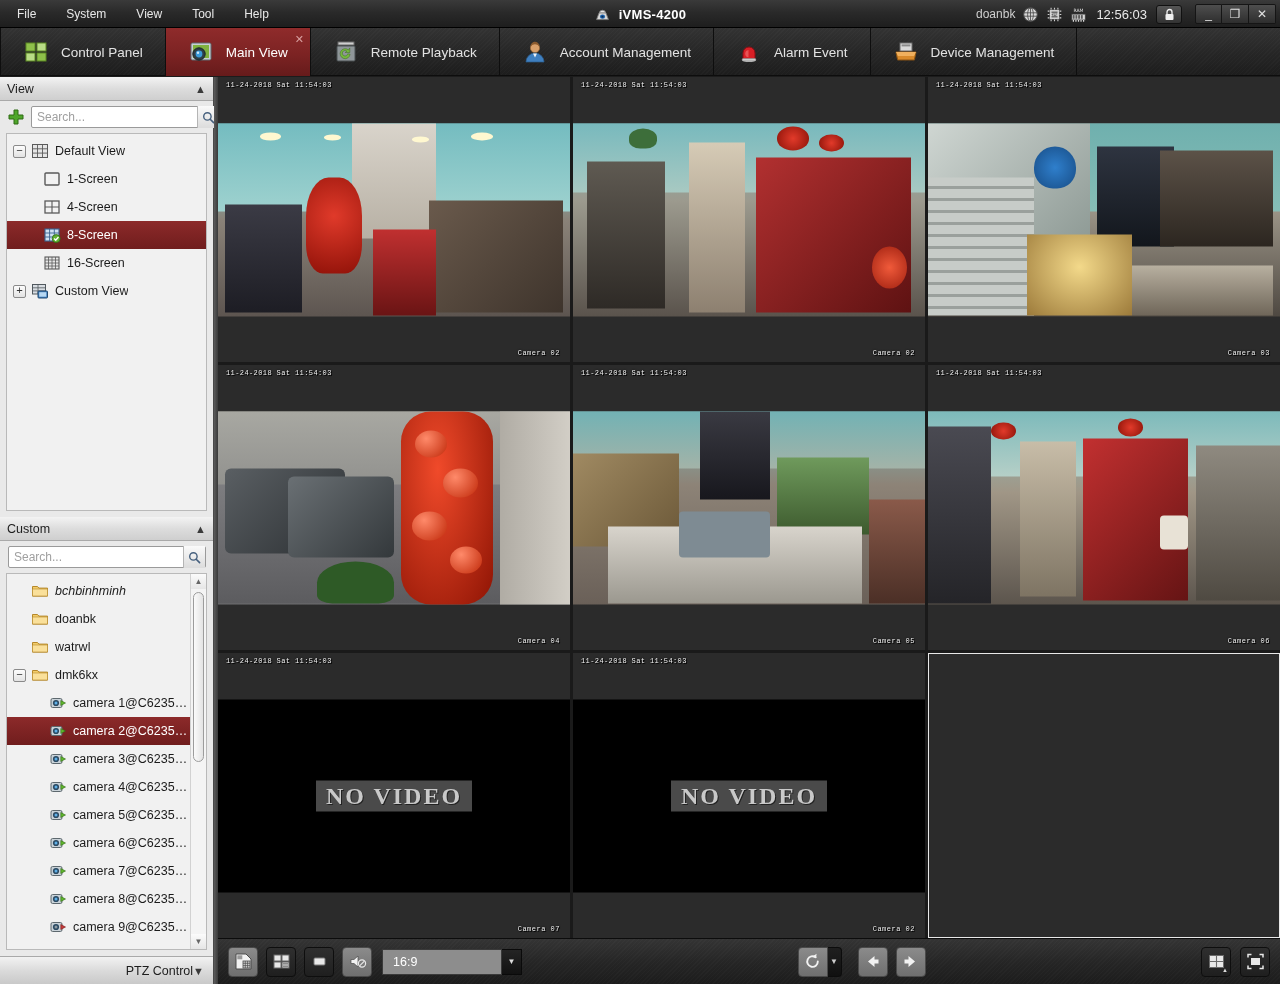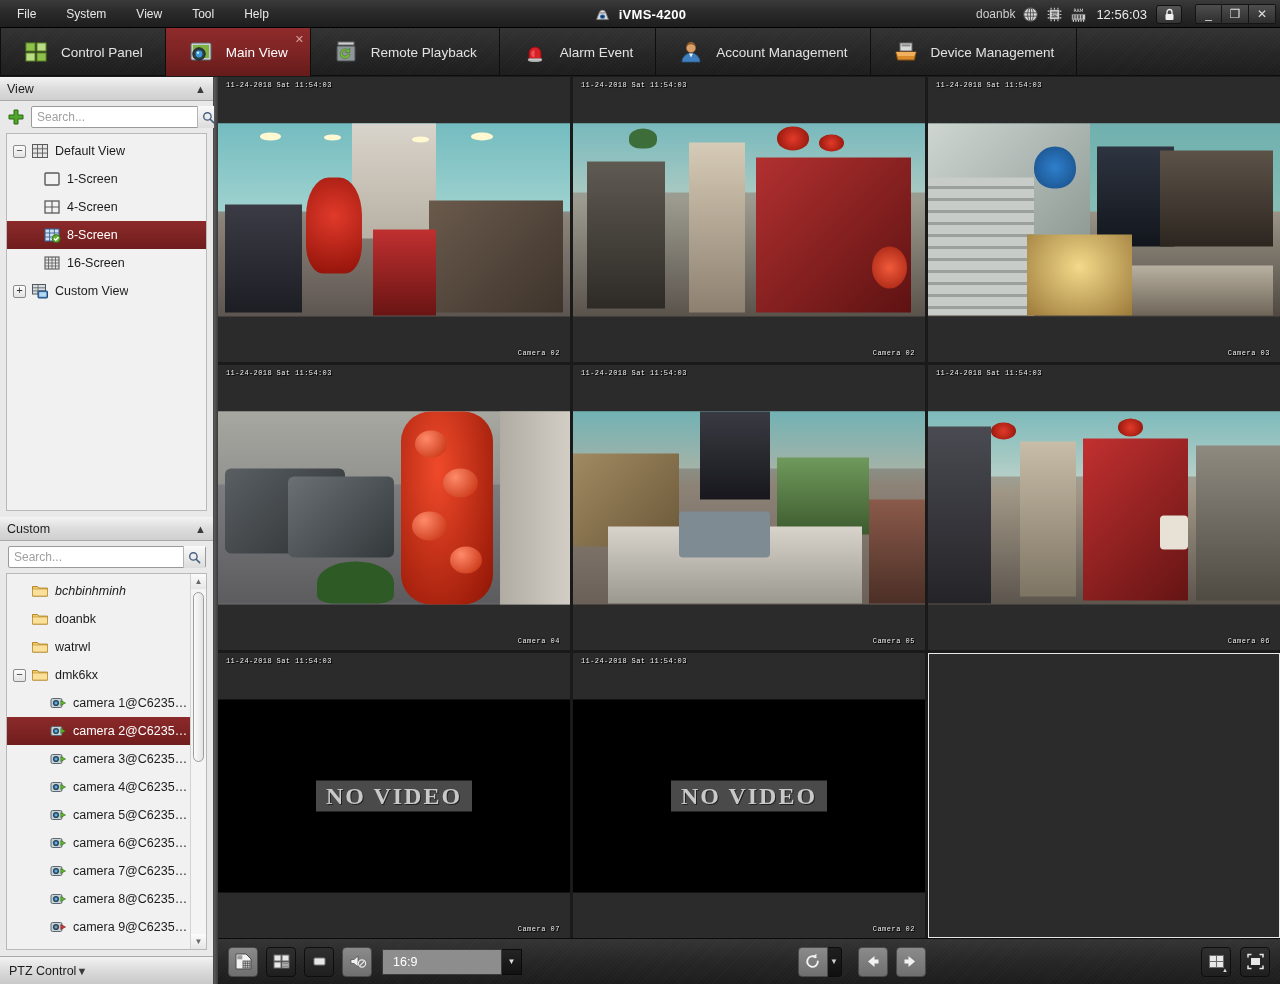--- a/index.html
+++ b/index.html
@@ -154,21 +154,21 @@
   .vscroll .arw.bot { position:absolute; bottom:0; left:0; right:0; }
   .vscroll .thumb {
     position:absolute; left:2px; right:2px; top:18px; height:170px;
     background: linear-gradient(to right,#fbfbfb,#e3e3e3);
     border:1px solid #9c9c9c; border-radius:6px;
   }
   .ptz-bar {
     height:28px; flex:0 0 28px;
     background: linear-gradient(to bottom,#f2f2f2 0%, #dadada 52%, #c9c9c9 100%);
     border-top:1px solid #a9a9a9;
-    display:flex; align-items:center; justify-content:flex-start;
+    display:flex; align-items:center; justify-content:flex-end;
     padding:0 9px; color:#1d1d1d; font-size:12.5px;
   }
 
   #splitter {
     position:absolute; left:214px; top:77px; width:4px; height:907px;
     background:linear-gradient(to right,#5c5c5c,#3a3a3a);
   }
 
   
   #videoarea {
@@ -336,36 +336,36 @@
     <svg class="tabicon" viewBox="0 0 26 26">
       <rect x="5" y="3" width="16" height="3" fill="#cfcfcf" stroke="#6a6a6a"></rect>
       <rect x="4" y="7" width="18" height="15" rx="1" fill="#8f9699" stroke="#4a5053"></rect>
       <path d="M15.5 11 a5 5 0 1 0 1.6 4.2 l-2.4 -0.4 a2.7 2.7 0 1 1 -0.9 -2.6 l-1.6 1.3 h4.6 V8.9 Z" fill="#74b83e" stroke="#3f6b1e" stroke-width="0.5"></path>
     </svg>
     <span>Remote Playback</span>
   </div>
 
   <div class="tab">
     <svg class="tabicon" viewBox="0 0 26 26">
+      <circle cx="13" cy="9" r="4.6" fill="#d9a06a" stroke="#9c6a38" stroke-width="0.7"></circle>
+      <path d="M8.4 7.4 a4.6 4.6 0 0 1 9.2 0 a6 6 0 0 0 -9.2 0 Z" fill="#8a5a2e"></path>
+      <path d="M4 23 a9 9 0 0 1 18 0 Z" fill="#3f7fbf" stroke="#2a5c8c" stroke-width="0.7"></path>
+      <path d="M11 14.6 h4 l-2 4 Z" fill="#eef3f7"></path>
+    </svg>
+    <span>Account Management</span>
+  </div>
+
+  <div class="tab">
+    <svg class="tabicon" viewBox="0 0 26 26">
       <ellipse cx="13" cy="21" rx="7" ry="2" fill="#b9b9b9"></ellipse>
       <path d="M7 20 V14 a6 6 0 0 1 12 0 v6 Z" fill="#d81f26" stroke="#8b0f14"></path>
       <path d="M9.2 14.5 a3.8 3.8 0 0 1 3.3 -3.6 v7.4 a3.8 3.8 0 0 1 -3.3 -3.8 Z" fill="#f06a6a" opacity="0.7"></path>
       <rect x="6.2" y="19.6" width="13.6" height="2.3" rx="1" fill="#cfcfcf" stroke="#8a8a8a" stroke-width="0.6"></rect>
     </svg>
     <span>Alarm Event</span>
-  </div>
-
-  <div class="tab">
-    <svg class="tabicon" viewBox="0 0 26 26">
-      <circle cx="13" cy="9" r="4.6" fill="#d9a06a" stroke="#9c6a38" stroke-width="0.7"></circle>
-      <path d="M8.4 7.4 a4.6 4.6 0 0 1 9.2 0 a6 6 0 0 0 -9.2 0 Z" fill="#8a5a2e"></path>
-      <path d="M4 23 a9 9 0 0 1 18 0 Z" fill="#3f7fbf" stroke="#2a5c8c" stroke-width="0.7"></path>
-      <path d="M11 14.6 h4 l-2 4 Z" fill="#eef3f7"></path>
-    </svg>
-    <span>Account Management</span>
   </div>
 
   <div class="tab">
     <svg class="tabicon" viewBox="0 0 26 26">
       <rect x="7" y="4" width="12" height="8" fill="#d8d8d8" stroke="#6a6a6a"></rect>
       <rect x="8.6" y="5.4" width="8.8" height="2" fill="#8a8a8a"></rect>
       <path d="M3 13 h20 l-1.6 8 H4.6 Z" fill="#d98a2b" stroke="#8a5312"></path>
       <path d="M3 13 h20 l-2 4 H5 Z" fill="#f0b05e"></path>
     </svg>
     <span>Device Management</span>

